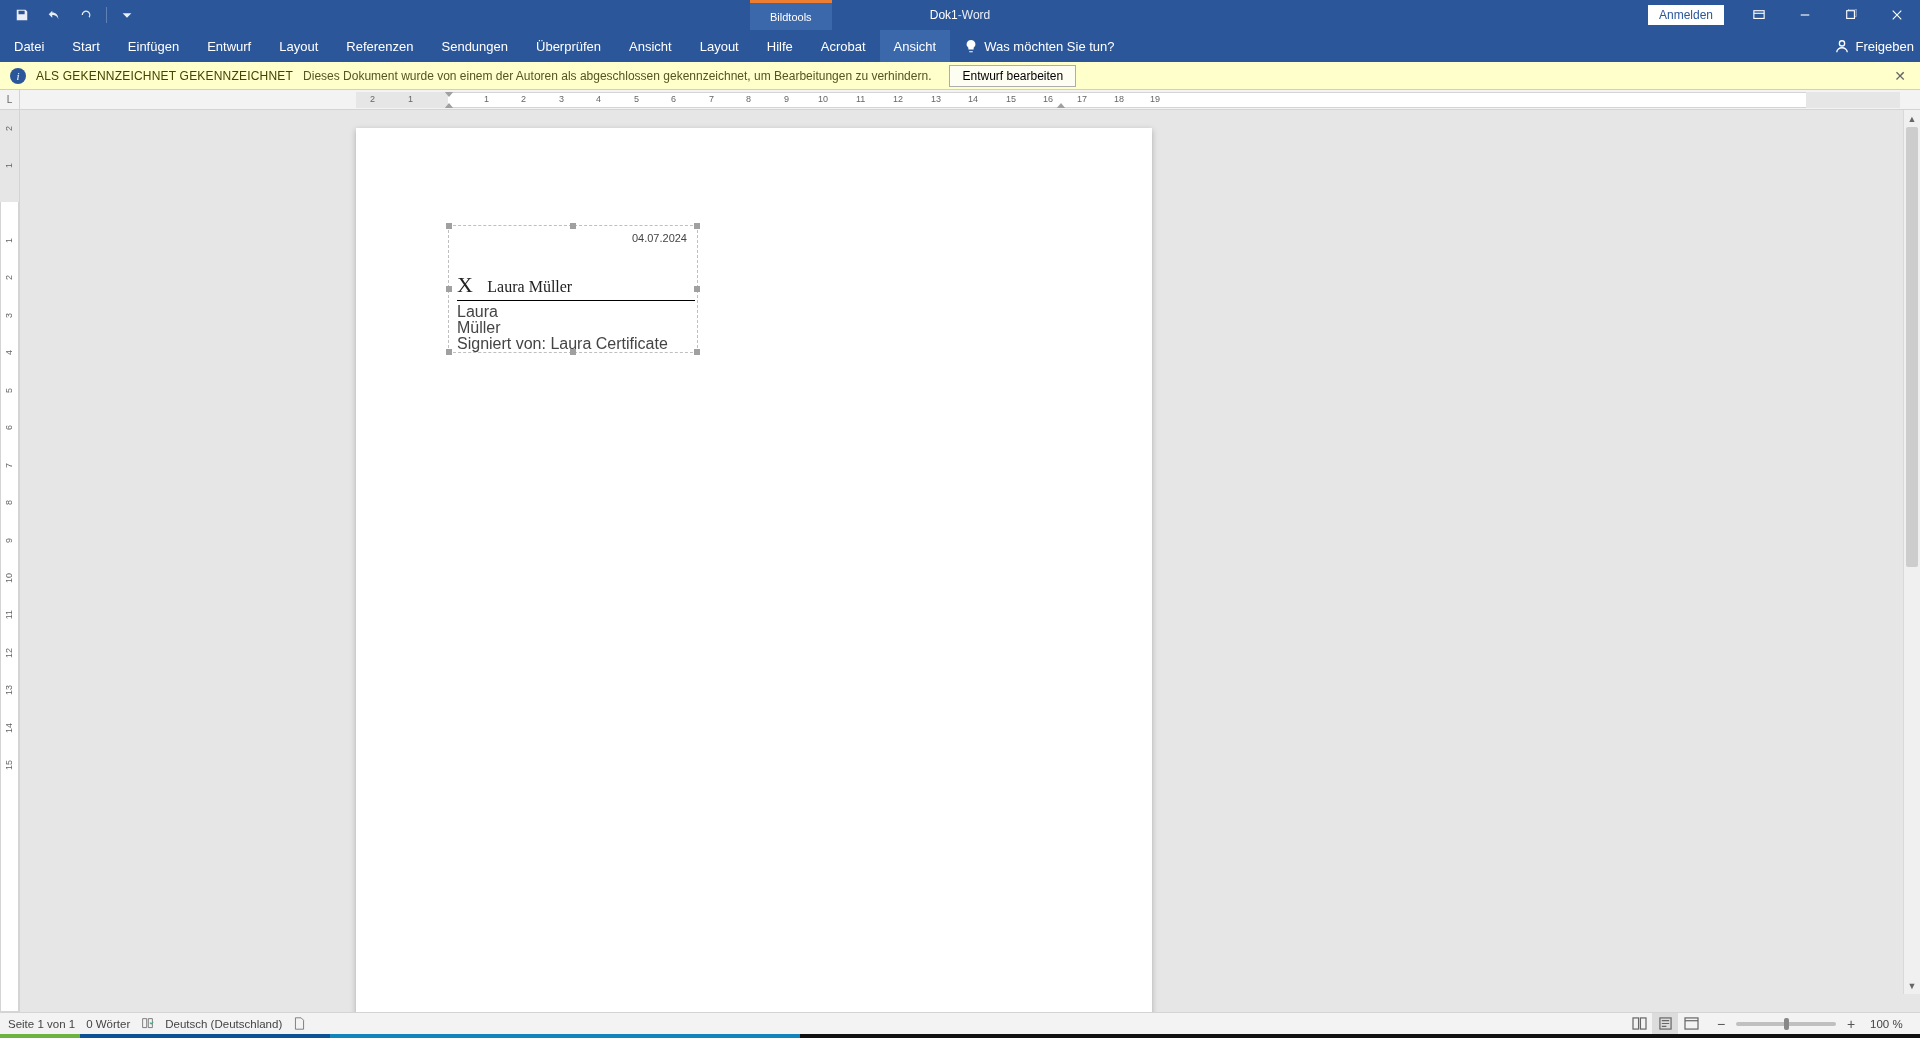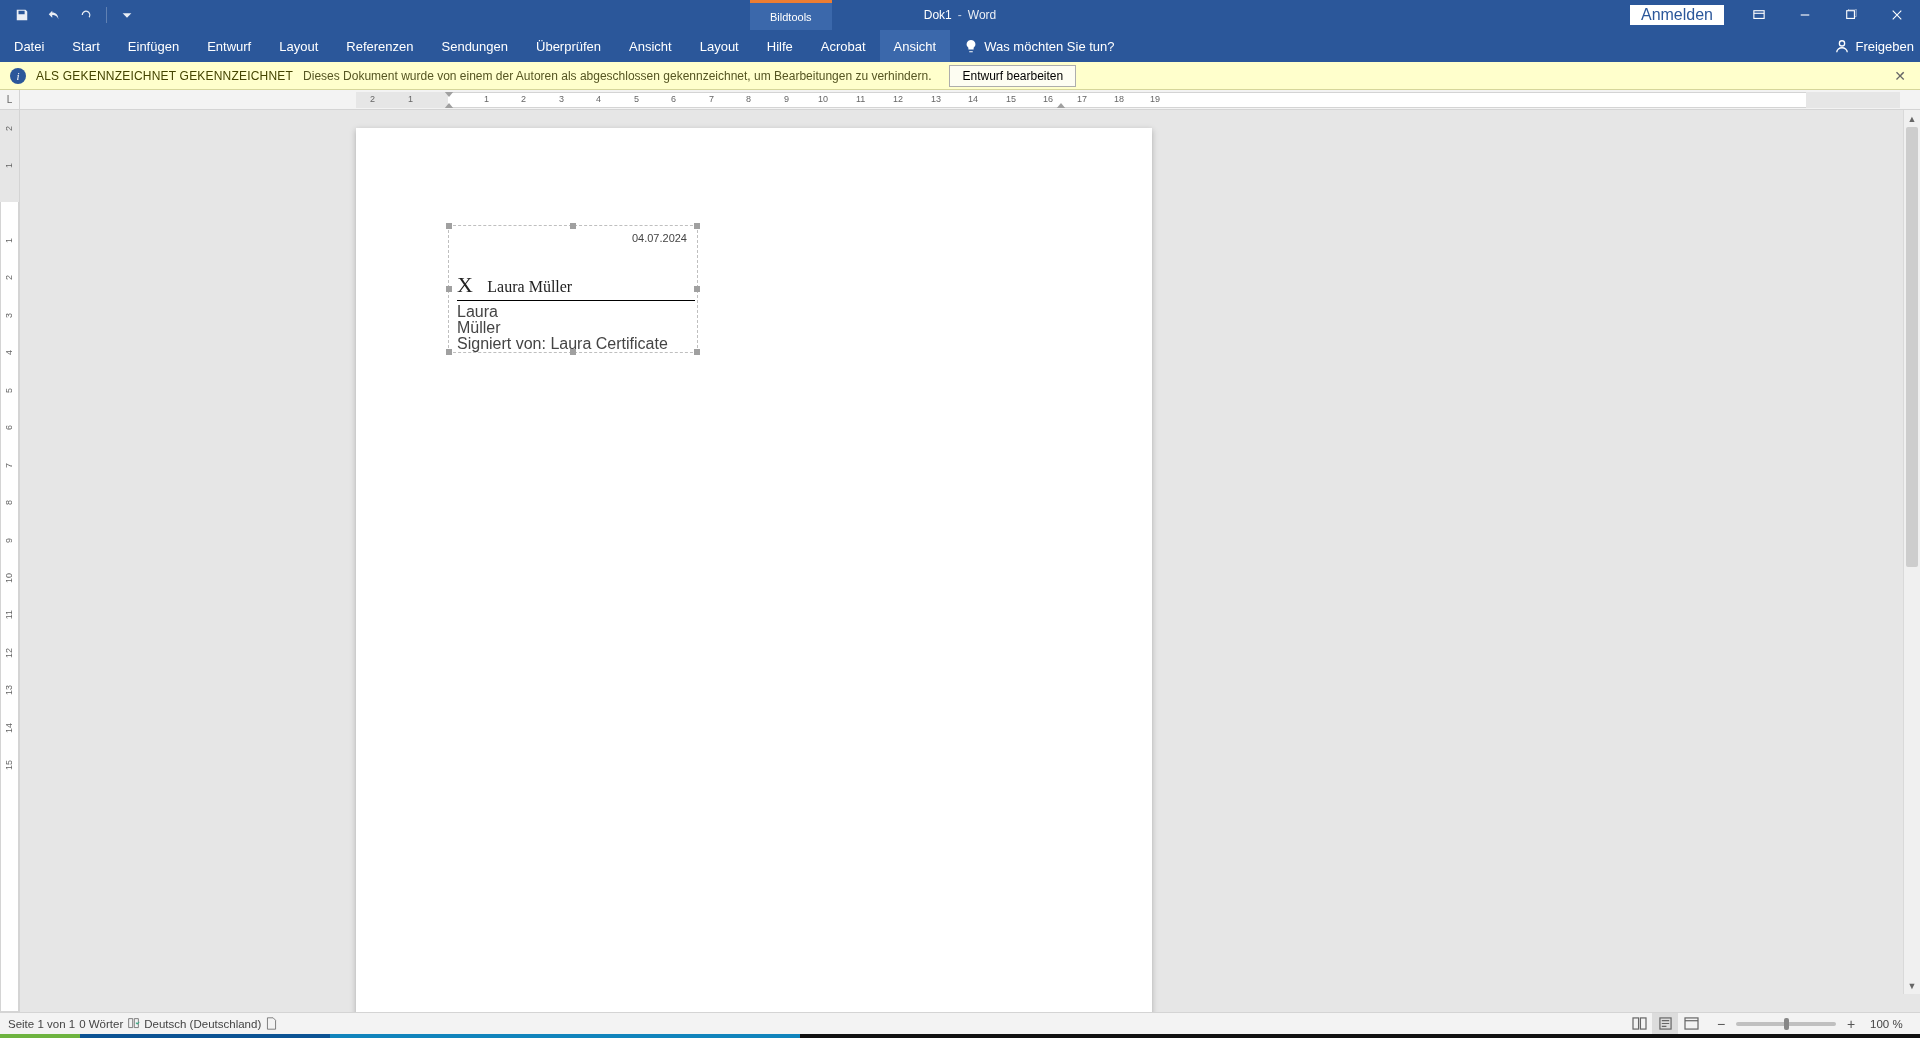--- a/index.html
+++ b/index.html
@@ -4,27 +4,27 @@
   <style>
     * { margin: 0; padding: 0; box-sizing: border-box; font-family: "Segoe UI", sans-serif; }
     body { width: 1920px; height: 1038px; overflow: hidden; background: #e6e6e6; display: flex; flex-direction: column; }
 
     
     .title-bar { height: 30px; background: #2b579a; display: flex; align-items: center; color: #fff; position: relative; }
     .qat { display: flex; align-items: center; padding-left: 8px; gap: 4px; }
     .qat-btn { width: 28px; height: 28px; display: flex; align-items: center; justify-content: center; cursor: pointer; }
     .qat-btn svg { width: 14px; height: 14px; fill: #fff; opacity: 0.9; }
     .qat-sep { width: 1px; height: 16px; background: rgba(255,255,255,0.25); margin: 0 2px; }
-    .title-center { position: absolute; left: 50%; transform: translateX(-50%); display: flex; gap: 6px; font-size: 12px; }
+    .title-center { position: absolute; left: 50%; transform: translateX(-50%); display: flex; font-size: 12px; }
     .title-center .fname { font-weight: 400; }
     .title-center .sep { opacity: .7; }
     .title-center .app { opacity: .9; }
     .contextual-tab { position: absolute; left: 750px; top: 0; height: 30px; padding: 0 20px; display: flex; align-items: center; font-size: 11px; background: #3b68ab; border-top: 3px solid #ed7d31; }
     .title-right { margin-left: auto; display: flex; align-items: center; }
-    .signin-btn { background: #fff; color: #2b579a; font-size: 16px; padding: 2px 10px; height: 20px; display: flex; align-items: center; margin-right: 12px; border: 1px solid #fff; cursor: pointer; }
+    .signin-btn { background: #fff; color: #2b579a; font-size: 12px; padding: 2px 10px; height: 20px; display: flex; align-items: center; margin-right: 12px; border: 1px solid #fff; cursor: pointer; }
     .win-btn { width: 46px; height: 30px; display: flex; align-items: center; justify-content: center; cursor: pointer; }
     .win-btn svg { width: 12px; height: 12px; stroke: #fff; fill: none; stroke-width: 1.3; }
 
     
     .ribbon-row { height: 32px; background: #2b579a; display: flex; align-items: stretch; color: #fff; }
     .ribbon-tabs { display: flex; align-items: stretch; }
     .ribbon-tab { padding: 0 14px; font-size: 13px; display: flex; align-items: center; cursor: pointer; }
     .ribbon-tab.active { background: #3b68ab; }
     .tellme { display: flex; align-items: center; gap: 6px; padding: 0 14px; font-size: 13px; cursor: text; }
     .tellme svg { width: 14px; height: 14px; fill: #fff; }
@@ -66,21 +66,21 @@
     .sig-obj { position: absolute; left:92px; top:97px; width: 250px; height:128px; border:1px dashed #bfbfbf; }
     .sig-handle { position:absolute; width:6px; height:6px; background:#a0a0a0; }
     .sig-date { position: absolute; right: 10px; top: 6px; font-size: 11px; color: #444; }
     .sig-line-area { position: absolute; left: 8px; right: 2px; top: 46px; }
     .sig-x { font-family: Georgia, serif; font-size: 22px; color: #222; display:inline-block; vertical-align: baseline; margin-right: 10px; }
     .sig-name { font-family: "Segoe Script", cursive; font-size: 16px; color: #222; }
     .sig-rule { border: none; border-top: 1px solid #000; margin-top: 2px; }
     .sig-below { position: absolute; left: 8px; top: 78px; font-size: 16px; color: #444; line-height: 16px; }
 
     
-    .status-bar { height: 22px; background: #f3f3f3; border-top: 1px solid #d4d4d4; display: flex; align-items: center; font-size: 11.5px; color: #444; padding: 0 8px; gap: 4px; }
+    .status-bar { height: 22px; background: #f3f3f3; border-top: 1px solid #d4d4d4; display: flex; align-items: center; font-size: 11.5px; color: #444; padding: 0 8px; gap: 11px; }
     .status-item { display: flex; align-items: center; gap: 5px; cursor: pointer; }
     .status-item svg { width: 13px; height: 13px; fill: #666; }
     .status-right { margin-left: auto; display: flex; align-items: center; gap: 0; }
     .view-btn { width: 26px; height: 22px; display: flex; align-items: center; justify-content: center; cursor: pointer; }
     .view-btn svg { width: 15px; height: 13px; fill: none; stroke: #666; stroke-width: 1.3; }
     .view-btn.active { background: #dcdcdc; }
     .zoom { display: flex; align-items: center; gap: 6px; margin-left: 8px; }
     .zoom-btn { width: 18px; height: 18px; display: flex; align-items: center; justify-content: center; cursor: pointer; color:#555; font-size: 14px; }
     .zoom-slider { width: 100px; height: 4px; background: #c0c0c0; position: relative; border-radius: 2px; }
     .zoom-slider .knob { position: absolute; left: 48px; top: -4px; width: 5px; height: 12px; background: #888; border-radius: 2px; }

